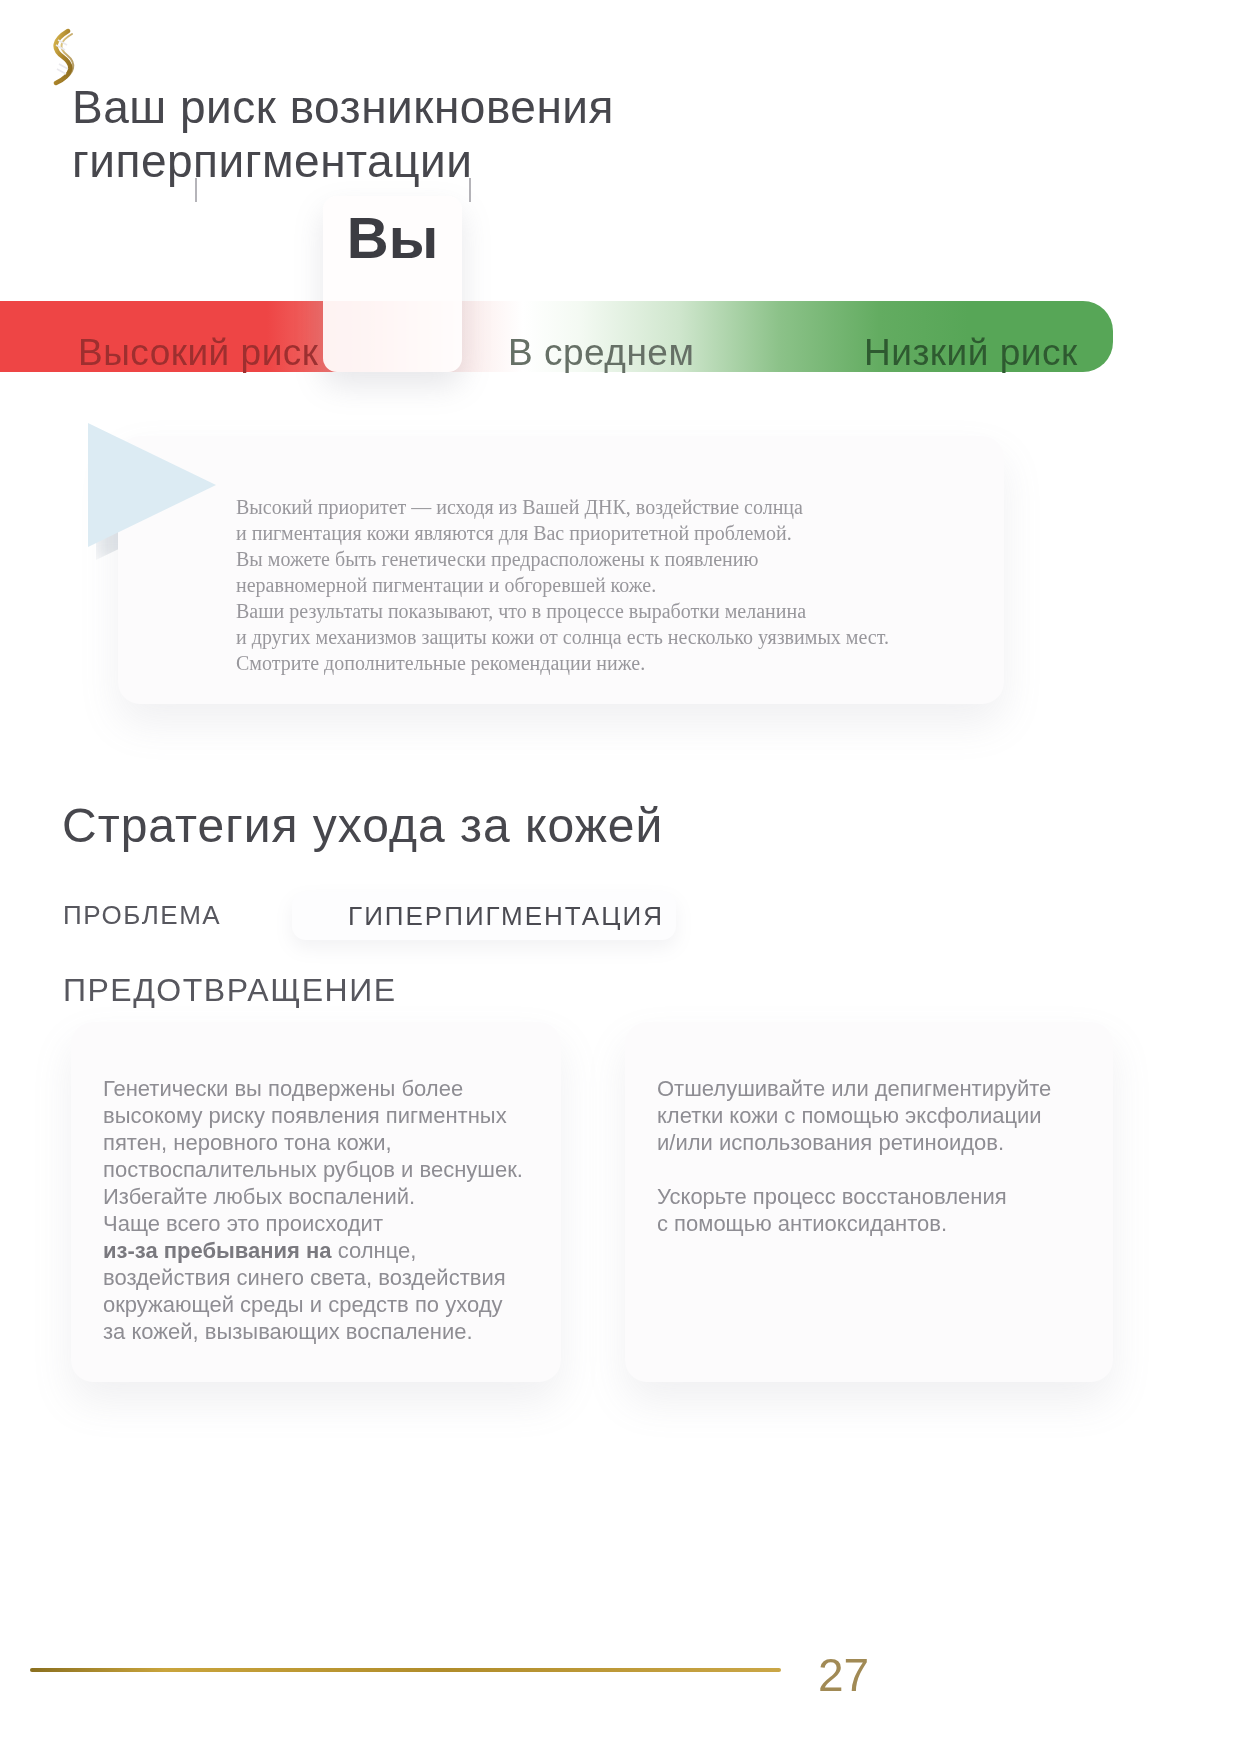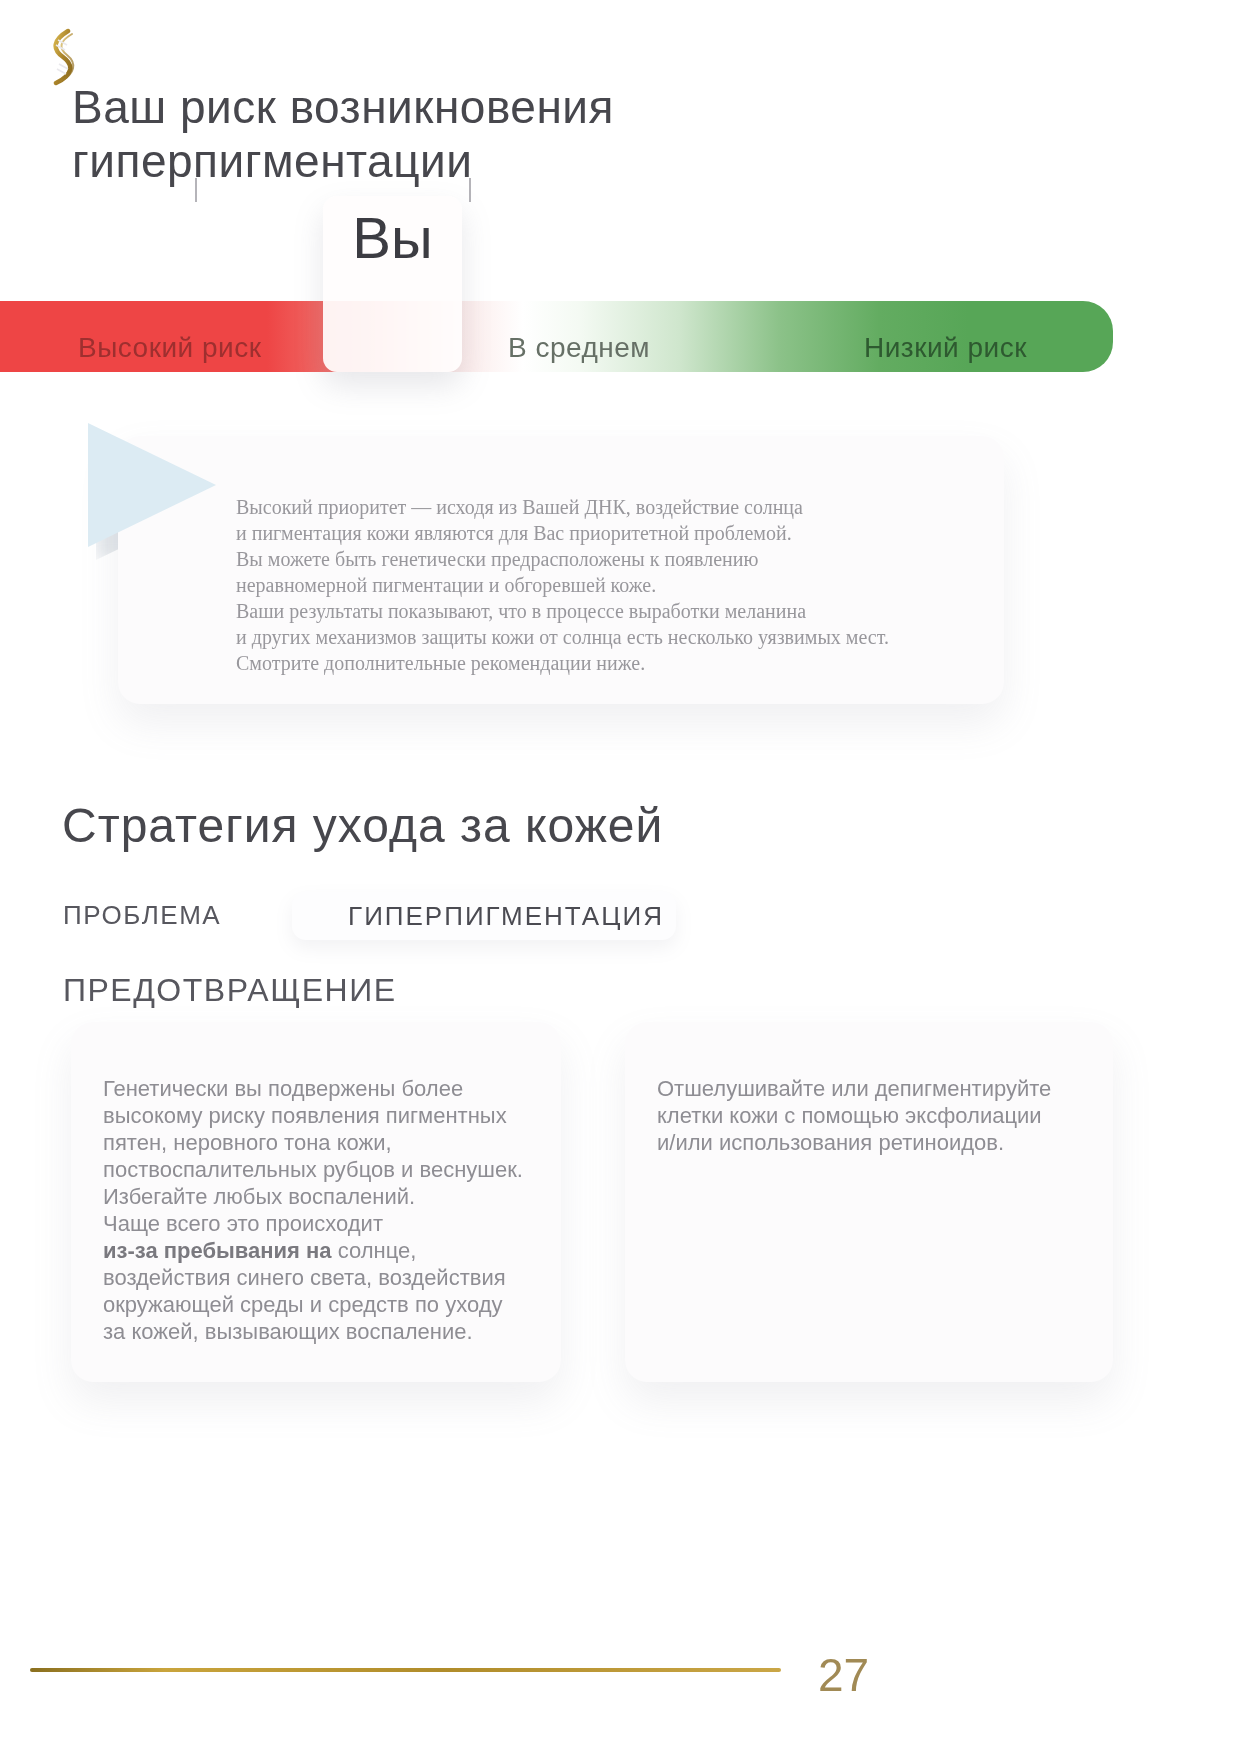--- a/index.html
+++ b/index.html
@@ -31,36 +31,36 @@
     background:linear-gradient(90deg,
       #ee4545 0%, #ee4545 24%,
       #f2837d 33%, #fbe9e8 41%,
       #ffffff 47%, #f4faf3 52%,
       #cfe6cd 61%, #8cc289 70%,
       #63ac61 79%, #57a657 87%, #57a657 100%);
     z-index:1;
   }
   .risk-label{
     position:absolute;top:31px;
-    font-size:28px;font-weight:300;letter-spacing:.5px;
+    font-size:37px;font-weight:300;letter-spacing:.5px;
   }
   .risk-label.high{left:78px;color:#9e2f2f;}
   .risk-label.medium{left:508px;color:#667066;}
   .risk-label.low{left:864px;color:#2e5a30;}
   .you-card{
     position:absolute;left:323px;top:196px;width:139px;height:176px;
     background:rgba(255,253,253,.93);
     border-radius:14px;
     box-shadow:0 14px 30px rgba(120,120,140,.18);
     z-index:2;
     display:flex;justify-content:center;align-items:flex-start;
   }
   .you-card .you-label{
     margin-top:8px;
-    font-size:58px;font-weight:400;color:#3c3c42;
+    font-size:58px;font-weight:700;color:#3c3c42;
   }
   
   .note-card{
     position:absolute;left:118px;top:436px;width:886px;height:268px;
     background:#fcfbfc;border-radius:22px;
     box-shadow:0 20px 40px rgba(130,130,150,.12);
     z-index:2;
     font-family:Liberation Serif, serif;
   }
   .note-text{
@@ -198,19 +198,21 @@
 окружающей среды и средств по уходу
 за кожей, вызывающих воспаление.</span>
     </div>
   </div>
 
   <div class="col-card right">
     <div class="card-body">
       <span>Отшелушивайте или депигментируйте
 клетки кожи с помощью эксфолиации
 и/или использования ретиноидов.</span>
+      <div class="para2">Ускорьте процесс восстановления
+с помощью антиоксидантов.</div>
     </div>
   </div>
 
   <div class="footer-line"></div>
   <div class="page-number">27</div>
 
 </div>
 
 </body></html>

